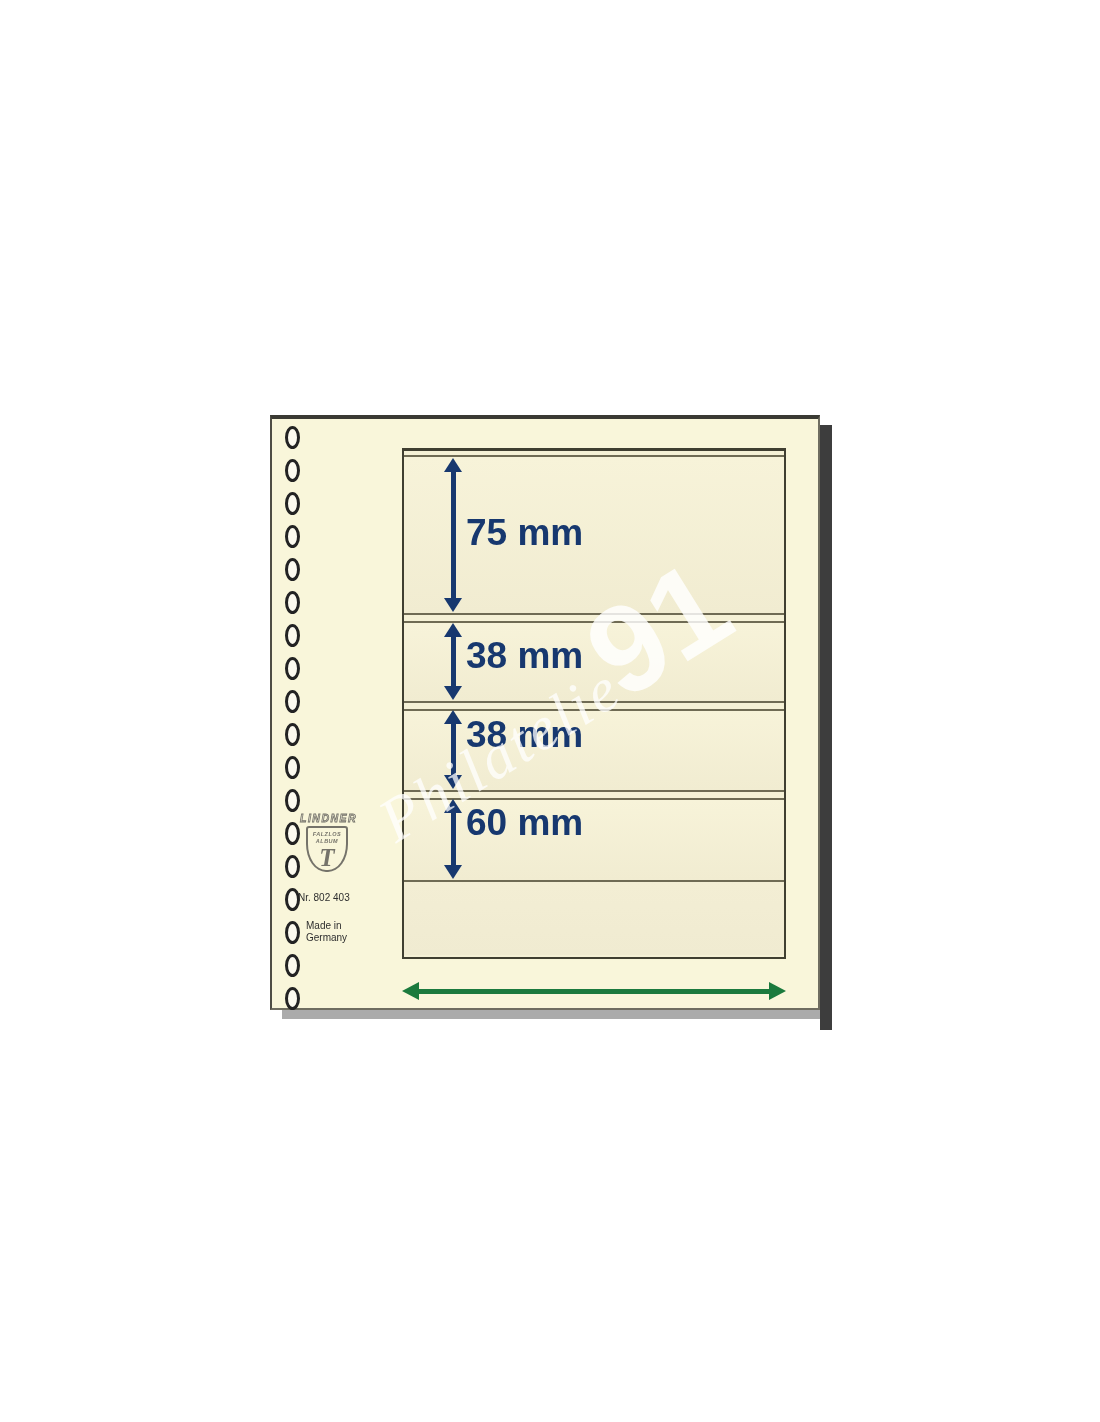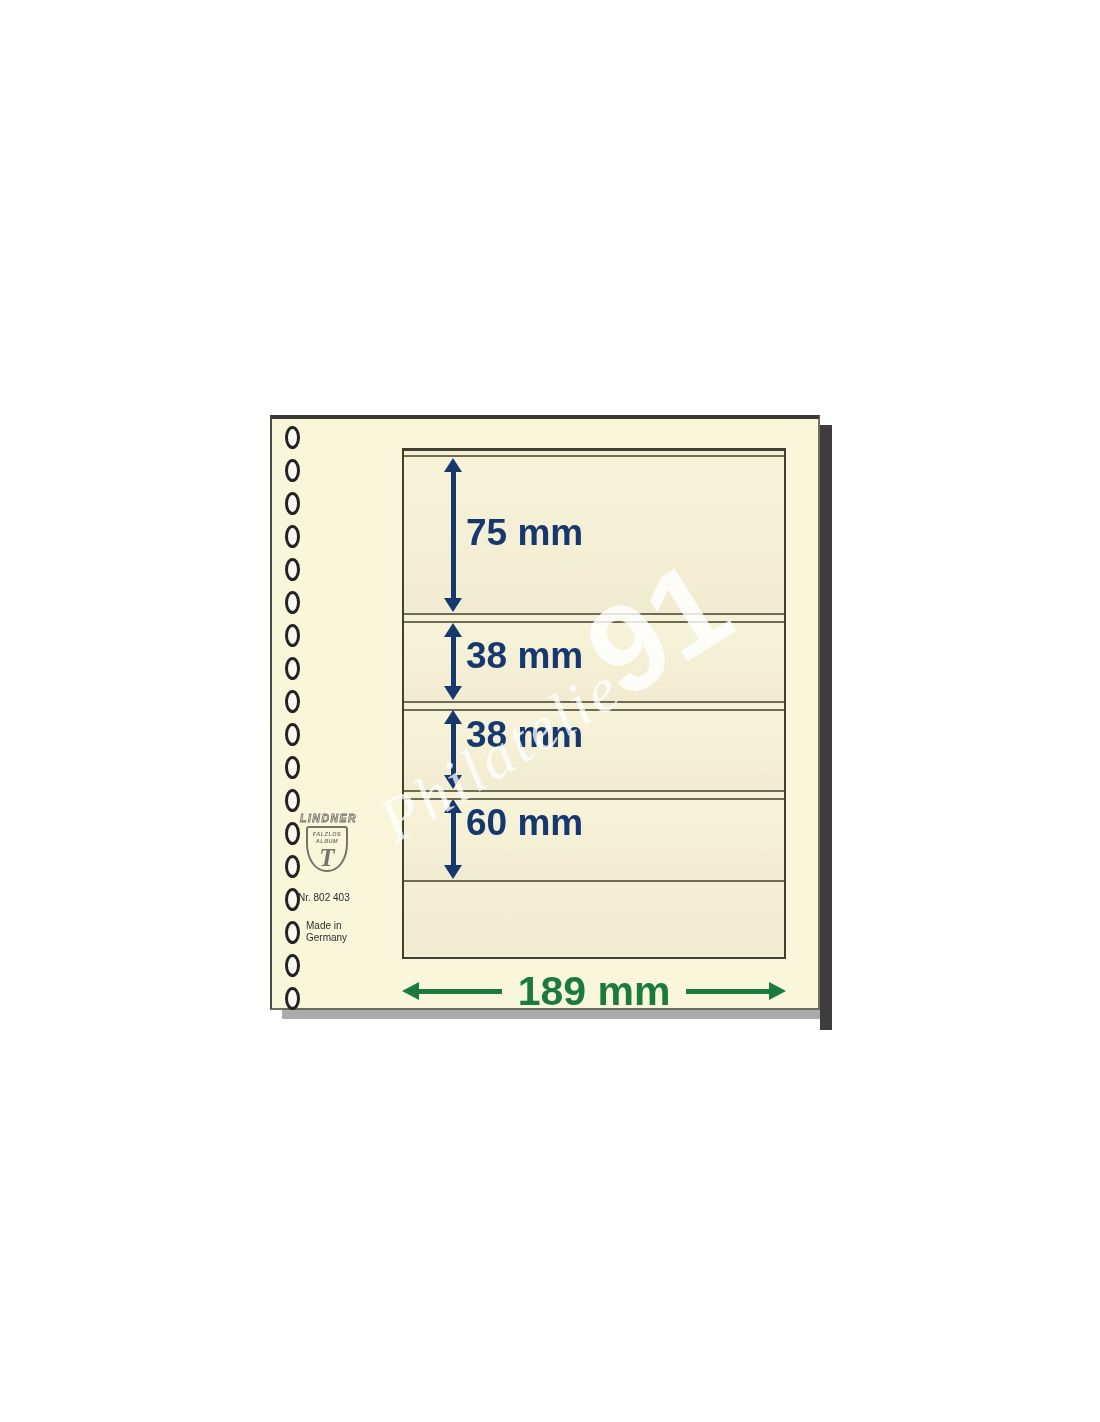--- a/index.html
+++ b/index.html
@@ -146,21 +146,20 @@
 
       <div class="pocket-label" style="top:62px">75 mm</div>
       <div class="pocket-label" style="top:185px">38 mm</div>
       <div class="pocket-label" style="top:264px">38 mm</div>
       <div class="pocket-label" style="top:352px">60 mm</div>
     </div>
 
     <div class="hdim">
       <span class="hhead left"></span>
       <span class="hshaft"></span>
-      <span class="hlabel">189 mm</span>
       <span class="hshaft"></span>
       <span class="hhead right"></span>
     </div>
 
   </div>
 
   <div class="watermark">
     <span class="wm-script">Philatelie</span>
     <span class="wm-number">91</span>
   </div>

